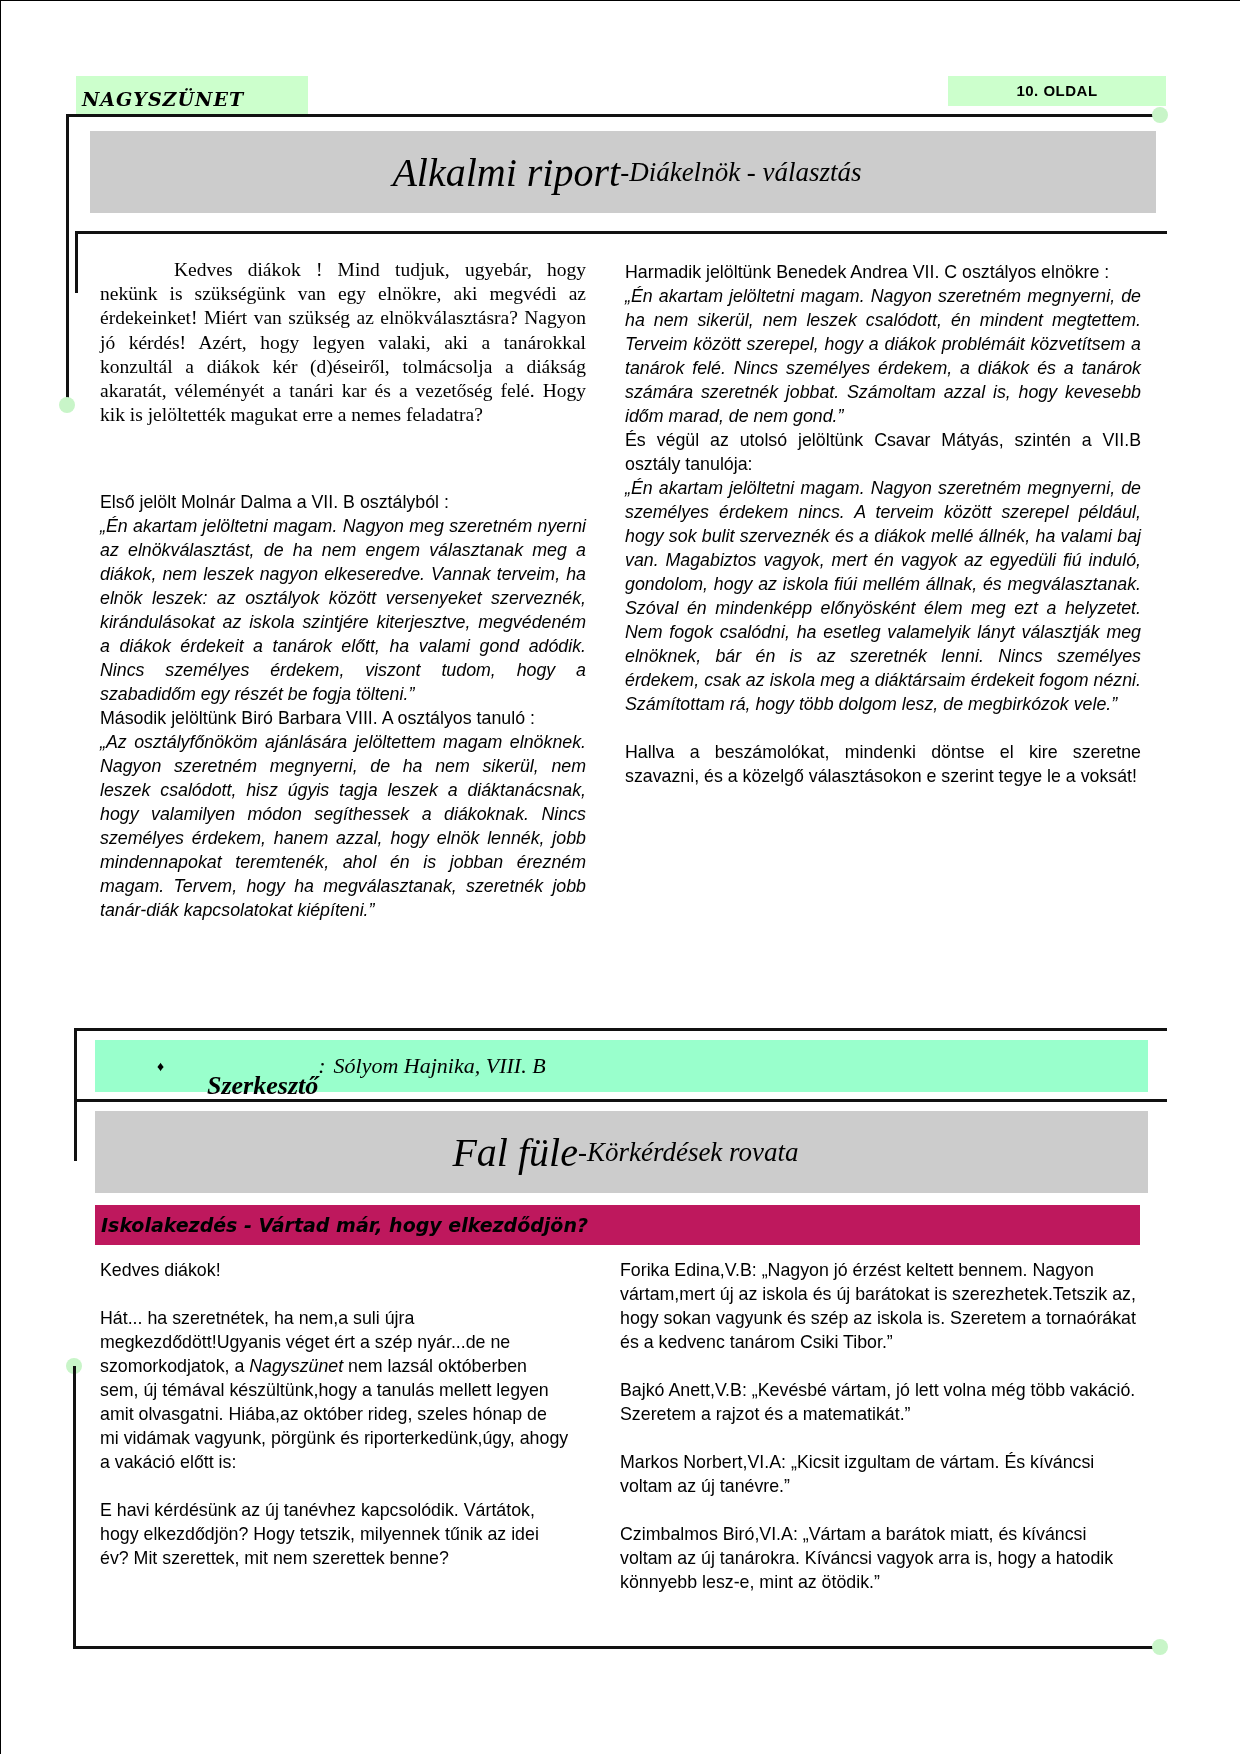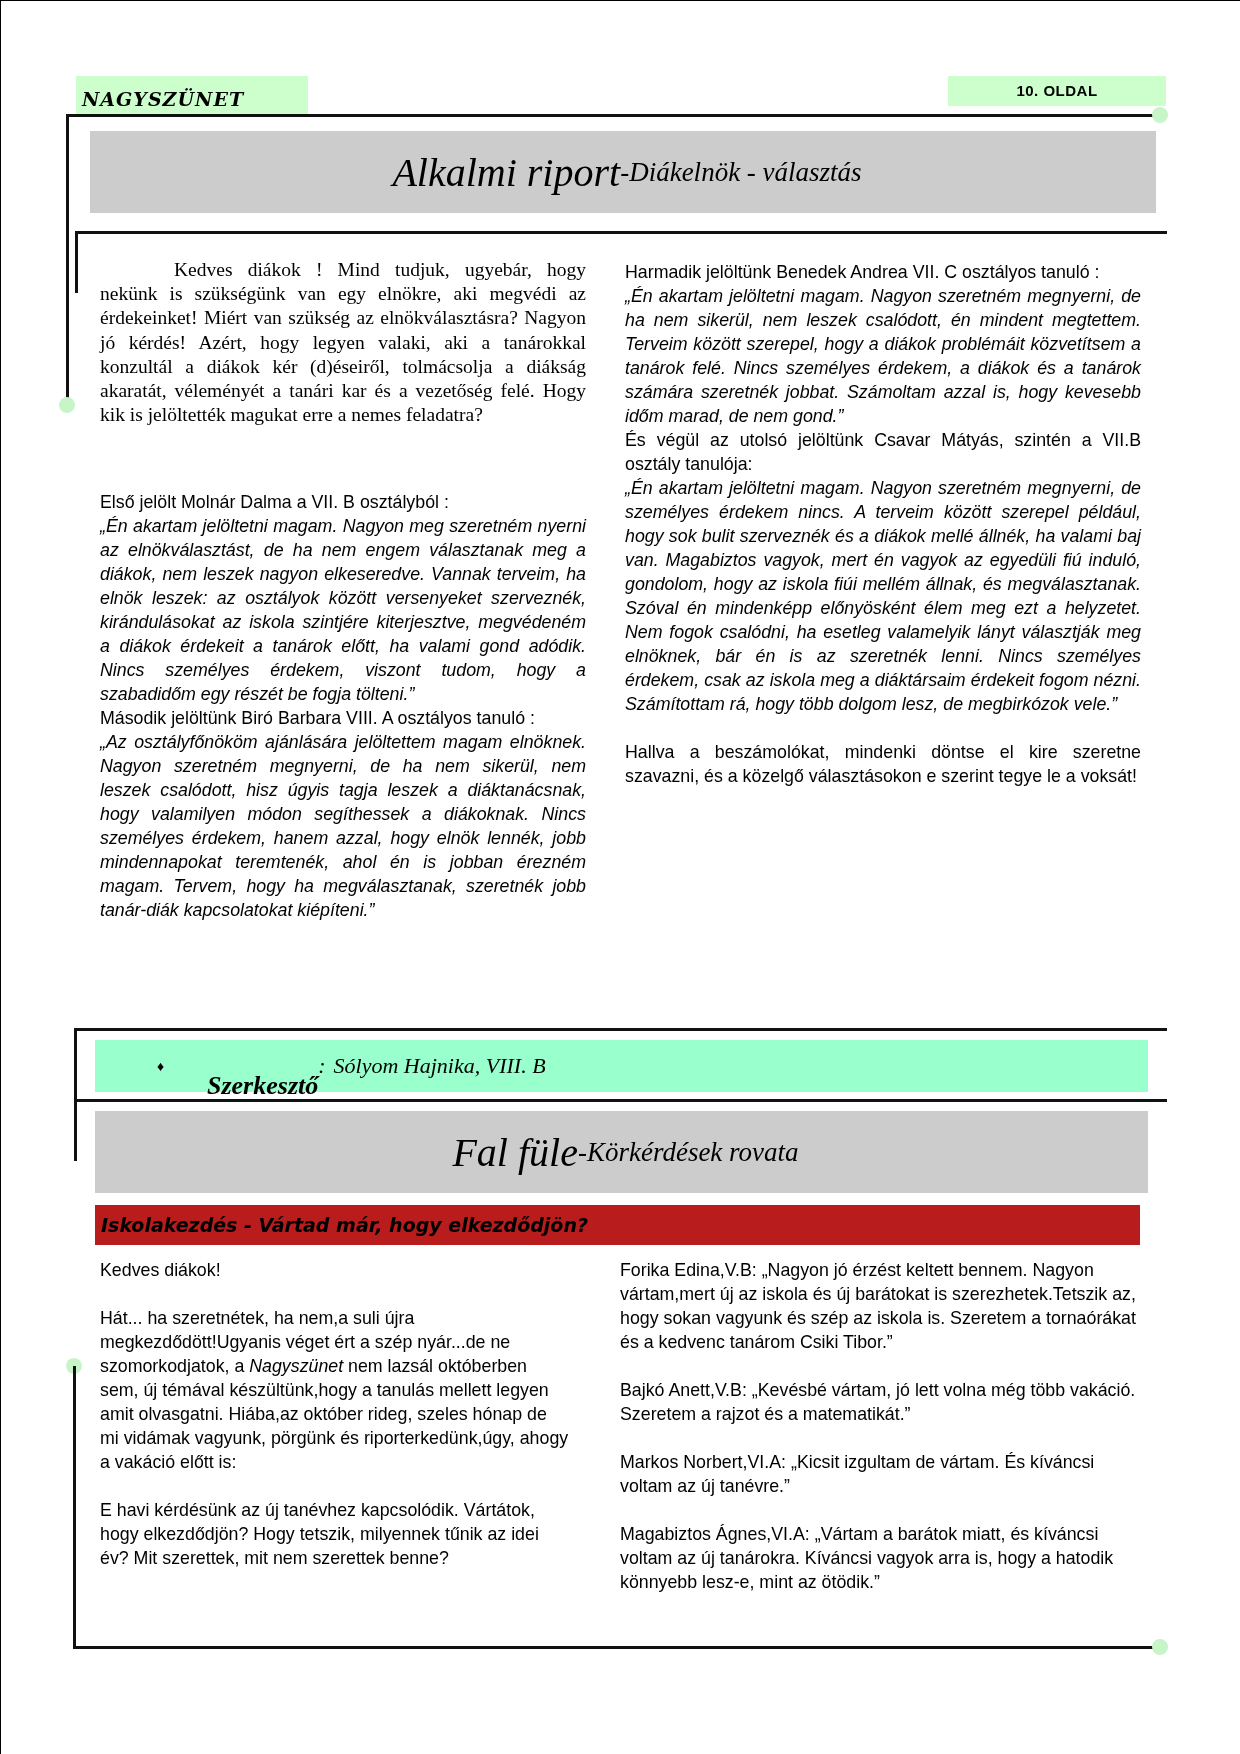--- a/index.html
+++ b/index.html
@@ -62,21 +62,21 @@
   .editor-band .bullet { margin-left: 62px; font-size: 14px; width: 50px; }
   .editor-band .label {
     font-family: "Liberation Serif", serif; font-style: italic; font-weight: bold; font-size: 26px; margin-top: 40px;
   }
   .editor-band .name {
     font-family: "Liberation Serif", serif; font-style: italic; font-size: 22px; margin-left: 8px;
   }
 
   .q-band {
     position: absolute; left: 95px; top: 1205px; width: 1045px; height: 40px;
-    background: #b91c1c; display: flex; align-items: center;
+    background: #be185d; display: flex; align-items: center;
   }
   .q-band span {
     margin-left: 6px; font-family: "DejaVu Sans", sans-serif; font-style: italic; font-weight: bold; font-size: 19px;
   }
 </style>
 </head>
 <body>
 
 <div class="page-border-top"></div>
 <div class="page-border-left"></div>
@@ -106,21 +106,21 @@
 </div>
 
 <div class="col" style="left:100px; top:490px; width:486px;">
   <p><span>Első jelölt </span><b>Molnár Dalma</b><span> a VII. B osztályból :</span></p>
   <p class="quote">„Én akartam jelöltetni magam. Nagyon meg szeretném nyerni az elnökválasztást, de ha nem engem választanak meg a diákok, nem leszek nagyon elkeseredve. Vannak terveim, ha elnök leszek: az osztályok között versenyeket szerveznék, kirándulásokat az iskola szintjére kiterjesztve, megvédeném a diákok érdekeit a tanárok előtt, ha valami gond adódik. Nincs személyes érdekem, viszont tudom, hogy a szabadidőm egy részét be fogja tölteni.”</p>
   <p><span>Második jelöltünk </span><b>Biró Barbara</b><span> VIII. A osztályos tanuló :</span></p>
   <p class="quote">„Az osztályfőnököm ajánlására jelöltettem magam elnöknek. Nagyon szeretném megnyerni, de ha nem sikerül, nem leszek csalódott, hisz úgyis tagja leszek a diáktanácsnak, hogy valamilyen módon segíthessek a diákoknak. Nincs személyes érdekem, hanem azzal, hogy elnök lennék, jobb mindennapokat teremtenék, ahol én is jobban érezném magam. Tervem, hogy ha megválasztanak, szeretnék jobb tanár-diák kapcsolatokat kiépíteni.”</p>
 </div>
 
 <div class="col" style="left:625px; top:260px; width:516px;">
-  <p><span>Harmadik jelöltünk </span><b>Benedek Andrea</b><span> VII. C osztályos tanuló :</span></p>
+  <p><span>Harmadik jelöltünk </span><b>Benedek Andrea</b><span> VII. C osztályos elnökre :</span></p>
   <p class="quote">„Én akartam jelöltetni magam. Nagyon szeretném megnyerni, de ha nem sikerül, nem leszek csalódott, én mindent megtettem. Terveim között szerepel, hogy a diákok problémáit közvetítsem a tanárok felé. Nincs személyes érdekem, a diákok és a tanárok számára szeretnék jobbat. Számoltam azzal is, hogy kevesebb időm marad, de nem gond.”</p>
   <p><span>És végül az utolsó jelöltünk </span><b>Csavar Mátyás</b><span>, szintén a VII.B osztály tanulója:</span></p>
   <p class="quote">„Én akartam jelöltetni magam. Nagyon szeretném megnyerni, de személyes érdekem nincs. A terveim között szerepel például, hogy sok bulit szerveznék és a diákok mellé állnék, ha valami baj van. Magabiztos vagyok, mert én vagyok az egyedüli fiú induló, gondolom, hogy az iskola fiúi mellém állnak, és megválasztanak. Szóval én mindenképp előnyösként élem meg ezt a helyzetet. Nem fogok csalódni, ha esetleg valamelyik lányt választják meg elnöknek, bár én is az szeretnék lenni. Nincs személyes érdekem, csak az iskola meg a diáktársaim érdekeit fogom nézni. Számítottam rá, hogy több dolgom lesz, de megbirkózok vele.”</p>
   <div class="gap"></div>
   <p>Hallva a beszámolókat, mindenki döntse el kire szeretne szavazni, és a közelgő választásokon e szerint tegye le a voksát!</p>
 </div>
 
 <div class="hline" style="left:74px; top:1028px; width:1093px;"></div>
 <div class="vline" style="left:74px; top:1028px; height:133px;"></div>
 <div class="hline" style="left:74px; top:1099px; width:1093px;"></div>
@@ -154,14 +154,14 @@
   <p>E havi kérdésünk az új tanévhez kapcsolódik. Vártátok, hogy elkezdődjön? Hogy tetszik, milyennek tűnik az idei év? Mit szerettek, mit nem szerettek benne?</p>
 </div>
 
 <div class="col" style="left:620px; top:1258px; width:520px; text-align:left;">
   <p><b>Forika Edina,V.B:</b><span> „Nagyon jó érzést keltett bennem. Nagyon vártam,mert új az iskola és új barátokat is szerezhetek.Tetszik az, hogy sokan vagyunk és szép az iskola is. Szeretem a tornaórákat és a kedvenc tanárom Csiki Tibor.”</span></p>
   <div class="gap"></div>
   <p><b>Bajkó Anett,V.B:</b><span> „Kevésbé vártam, jó lett volna még több vakáció. Szeretem a rajzot és a matematikát.”</span></p>
   <div class="gap"></div>
   <p><b>Markos Norbert,VI.A:</b><span> „Kicsit izgultam de vártam. És kíváncsi voltam az új tanévre.”</span></p>
   <div class="gap"></div>
-  <p><b>Magabiztos Ágnes,VI.A:</b><span> „Vártam a barátok miatt, és kíváncsi voltam az új tanárokra. Kíváncsi vagyok arra is, hogy a hatodik könnyebb lesz-e, mint az ötödik.”</span></p>
+  <p><b>Czimbalmos Biró,VI.A:</b><span> „Vártam a barátok miatt, és kíváncsi voltam az új tanárokra. Kíváncsi vagyok arra is, hogy a hatodik könnyebb lesz-e, mint az ötödik.”</span></p>
 </div>
 
 </body></html>

